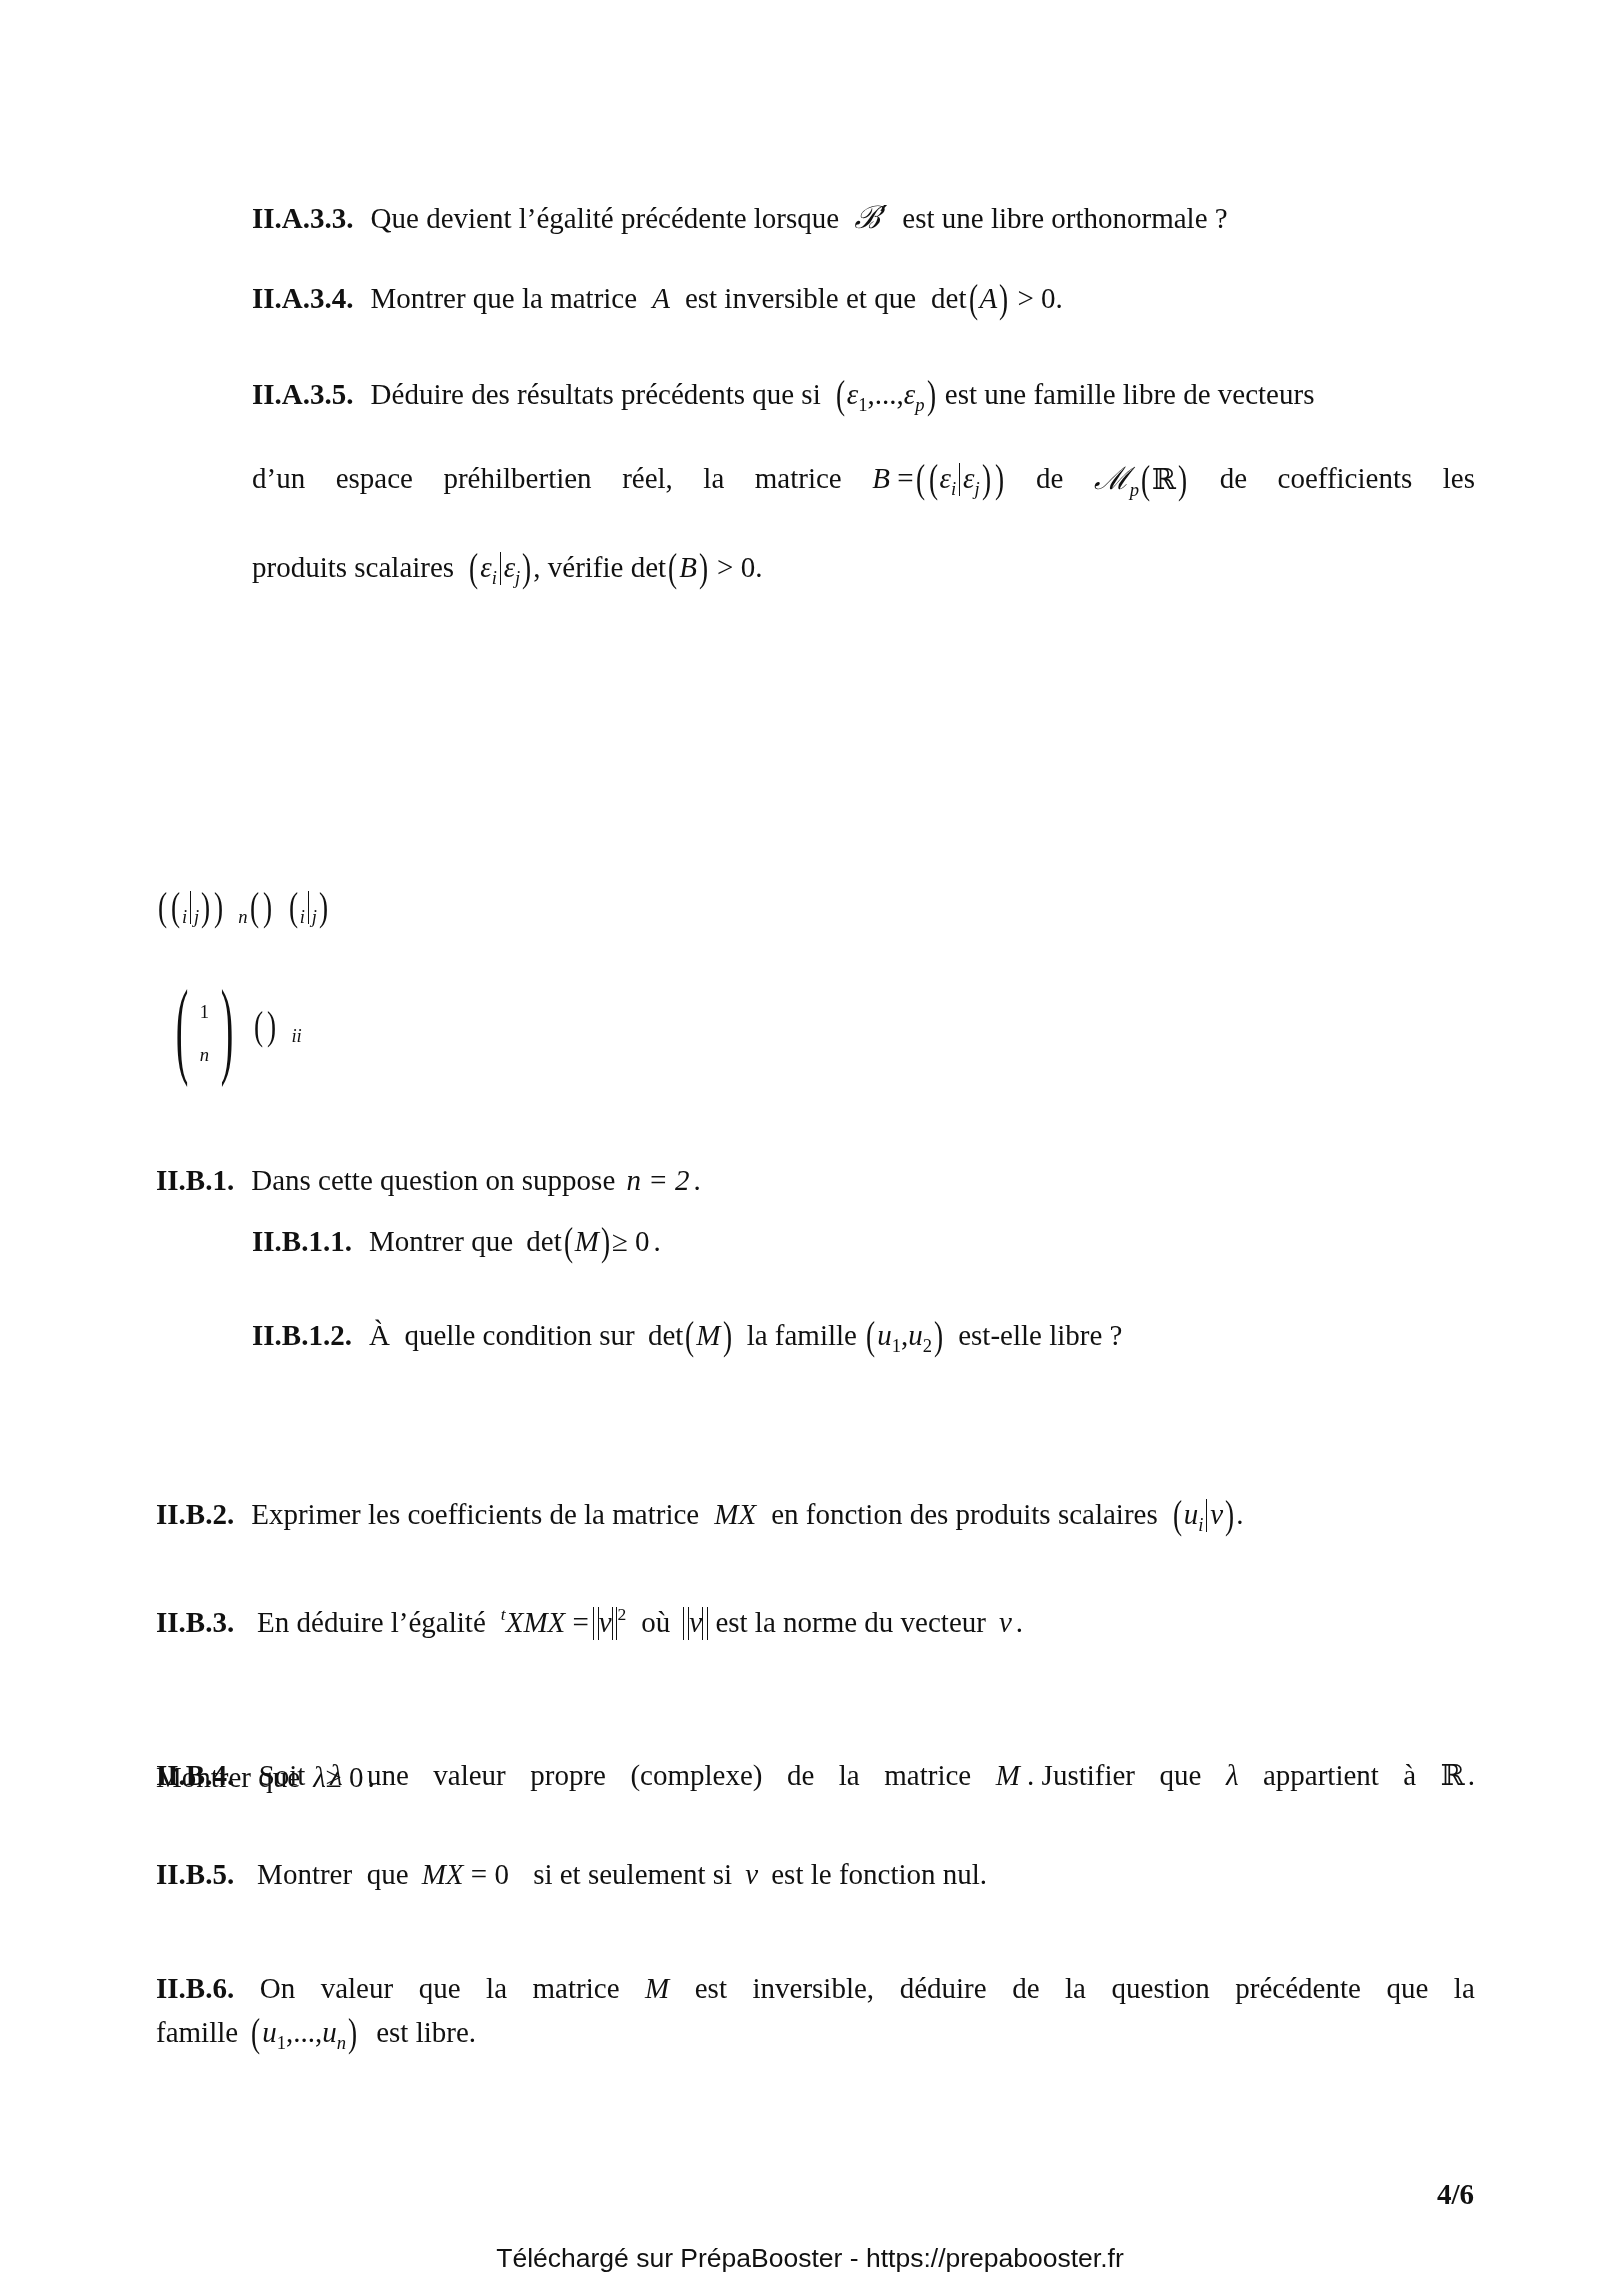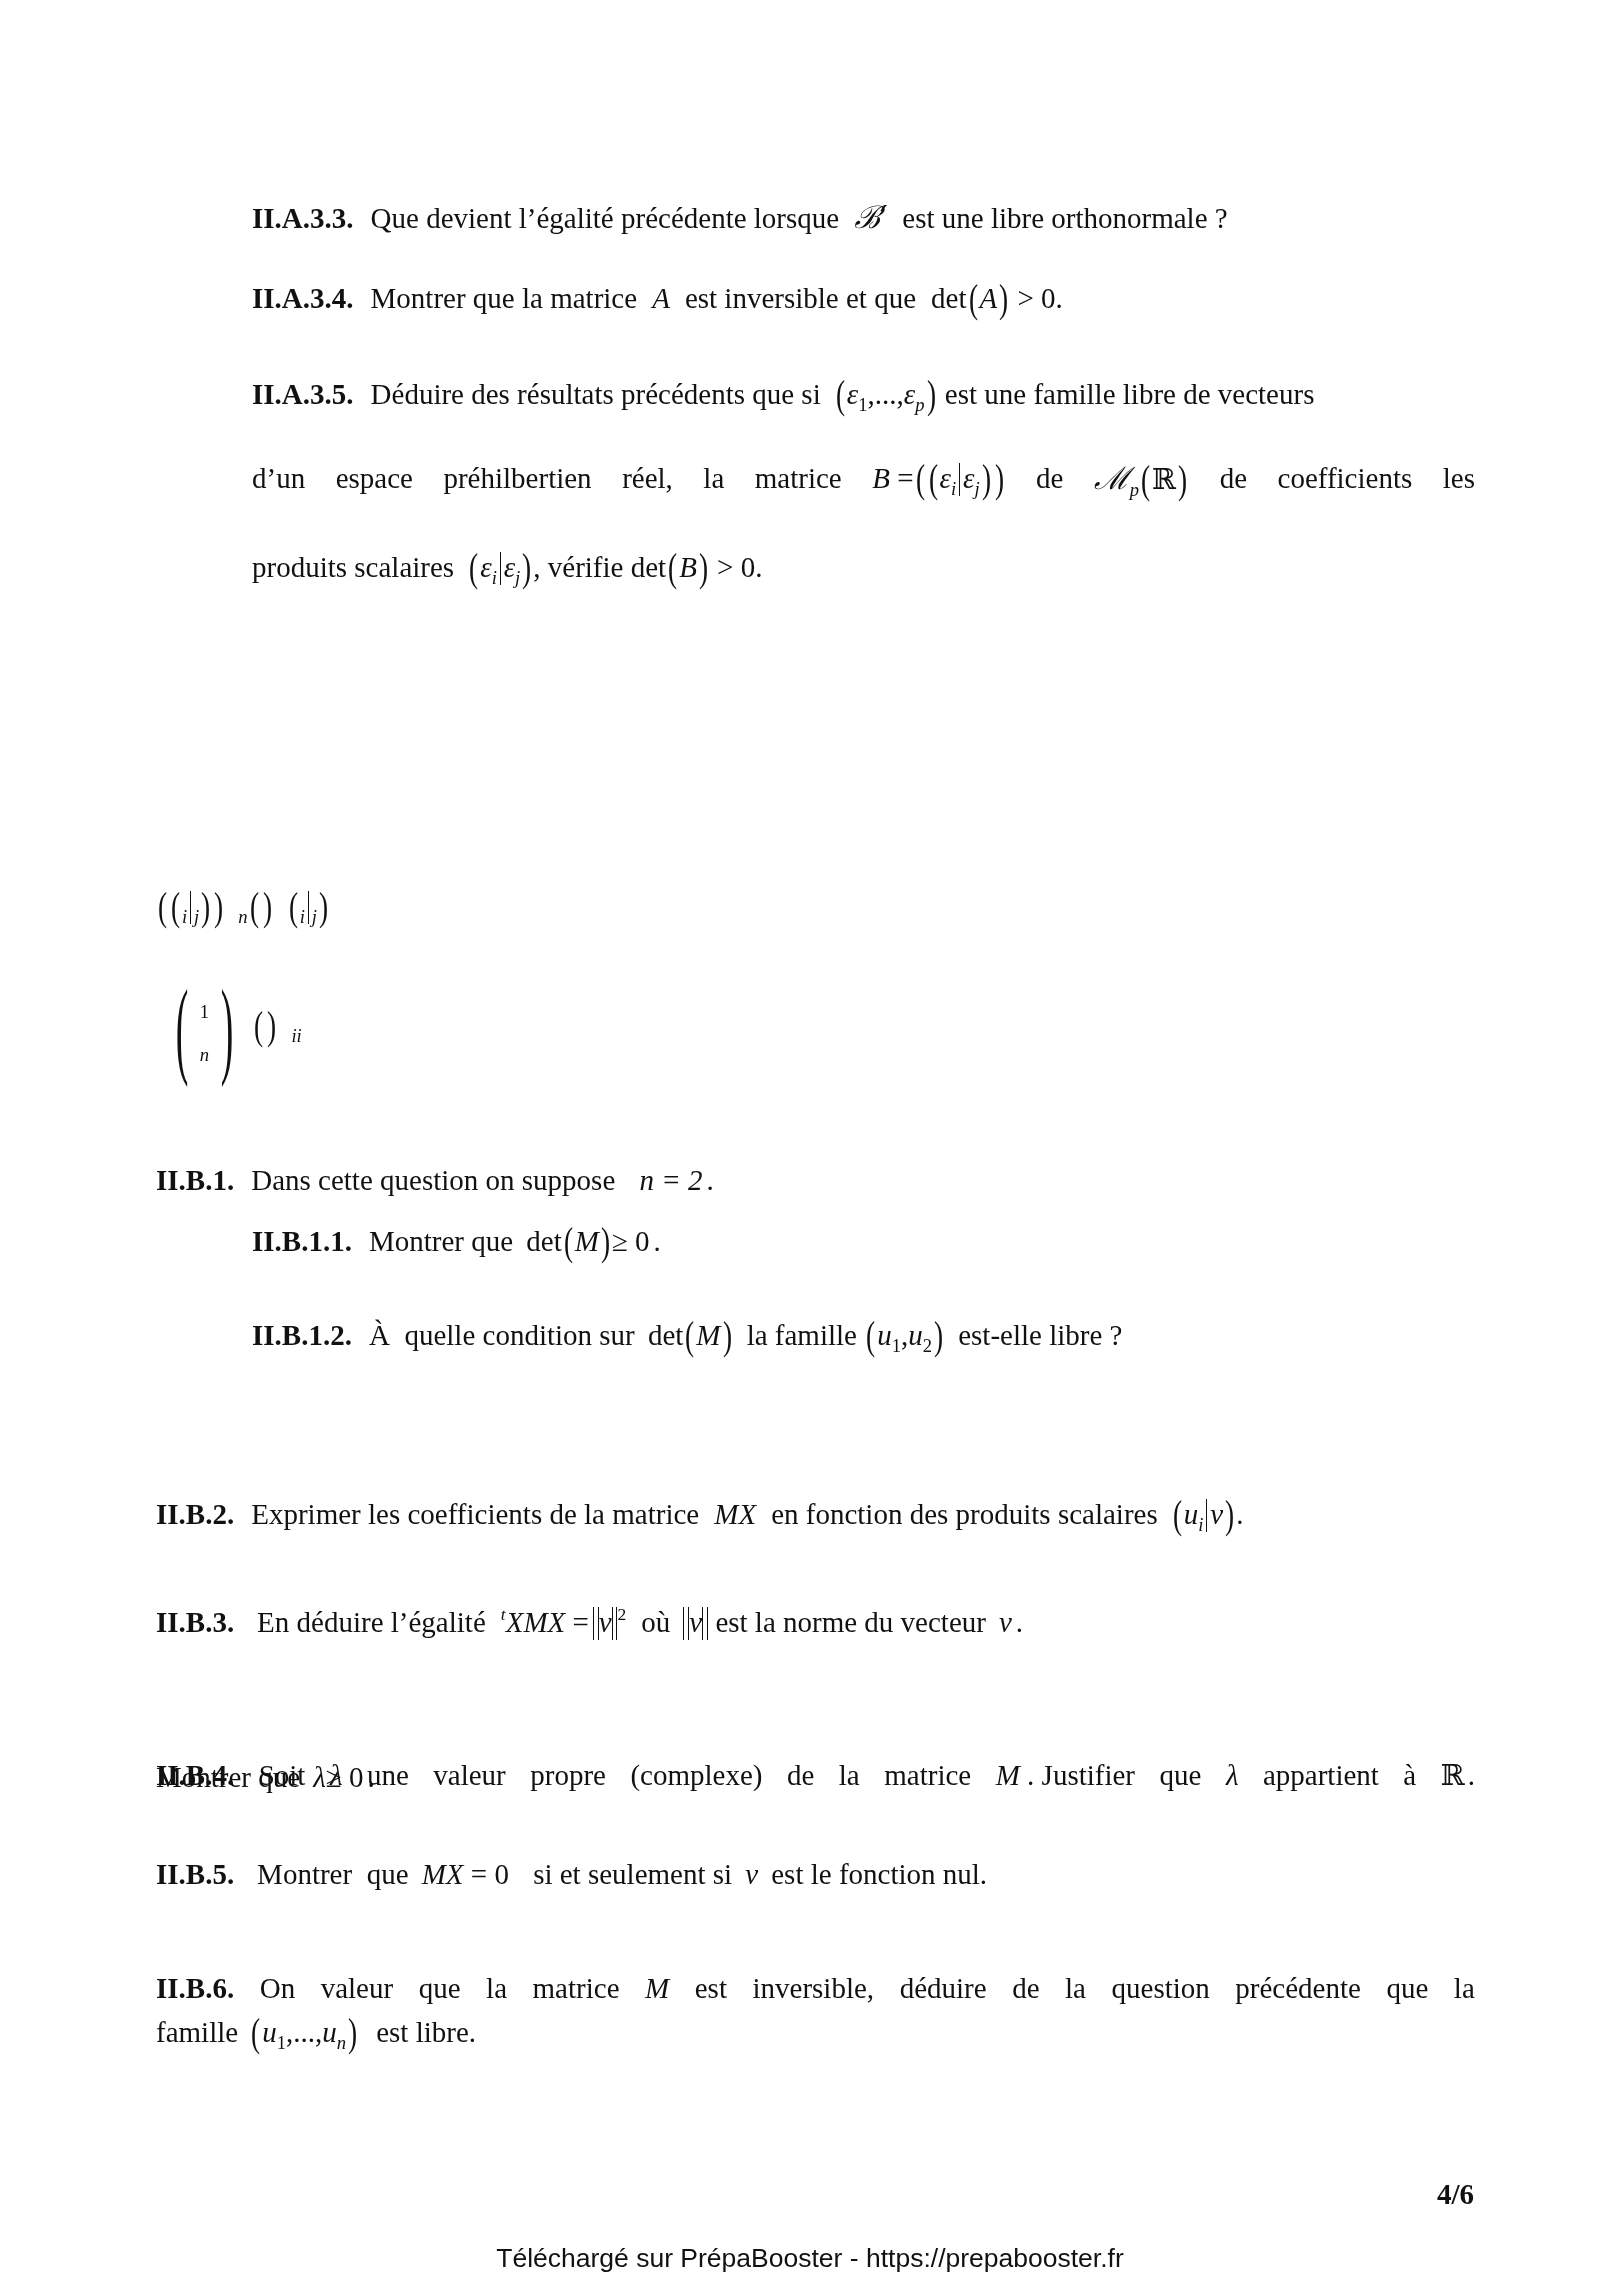--- a/index.html
+++ b/index.html
@@ -126,21 +126,21 @@
   <span class="sum">
     <span class="lim"></span>
     <span class="sig"></span>
     <span class="lim"></span>
   </span><span class="math"></span><span class="sub">i</span><span class="math"></span><span class="sub">i</span><span style="margin-left:5.9px;"></span>
 </div>
 
 <div class="line" style="left:156px; top:1161px;">
   <span class="lbl">II.B.1.</span>
   <span>Dans cette question on suppose</span>
-  <span class="math" style="margin-left:17px;">n = 2</span><span style="margin-left:3.9px;">.</span>
+  <span class="math" style="margin-left:4px;">n = 2</span><span style="margin-left:3.9px;">.</span>
 </div>
 
 <div class="line" style="left:252px; top:1222px;">
   <span class="lbl">II.B.1.1.</span>
   <span>Montrer que</span>
   <span style="margin-left:5.9px;">det</span><span class="paren">(</span><span class="math">M</span><span class="paren">)</span><span>≥ 0</span><span style="margin-left:3.9px;">.</span>
 </div>
 
 <div class="line" style="left:252px; top:1316px;">
   <span class="lbl">II.B.1.2.</span>

